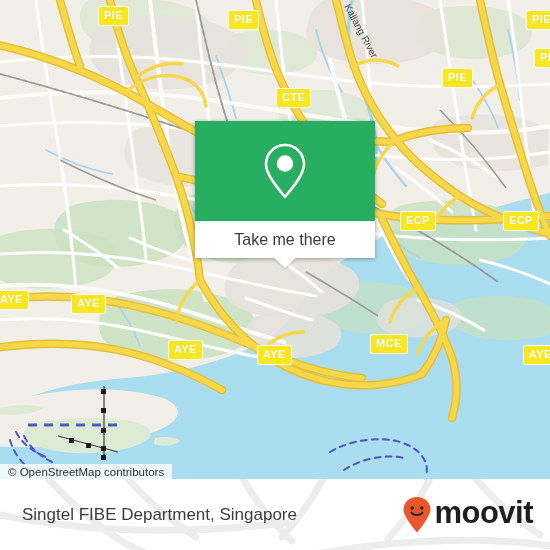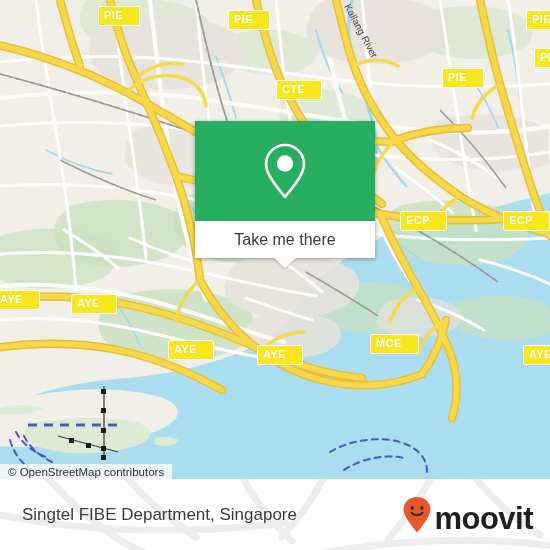--- a/index.html
+++ b/index.html
@@ -19,21 +19,21 @@
     position:absolute;
     background:#F8E71C;
     border:1.6px solid #ffffff;
     border-radius:2px;
     color:#ffffff;
     font-size:11px;
     font-weight:bold;
     letter-spacing:.4px;
     line-height:15px;
     height:15px;
-    padding:1px 16px 2px 5px;
+    padding:1px 5px 2px 5px;
     text-align:center;
     box-sizing:content-box;
     text-shadow:0 0 1px rgba(160,140,0,.25);
     font-family:"Liberation Sans", sans-serif;
   }
 
   
   .river-label{
     position:absolute;
     font-size:10px;
@@ -96,21 +96,21 @@
   }
   #footer-lines{position:absolute;left:0;top:0;}
   #footer-title{
     position:absolute;left:22px;top:50%;transform:translateY(-50%);
     font-size:17px;color:#3c3c3c;
     font-family:"Liberation Sans", sans-serif;
     white-space:nowrap;
   }
   #brand{
     position:absolute;right:17px;top:50%;transform:translateY(-50%);
-    display:flex;align-items:flex-end;gap:2px;
+    display:flex;align-items:flex-start;gap:2px;
   }
   #brand-word{
     font-size:31px;font-weight:bold;color:#1f1f1f;
     letter-spacing:-.5px;line-height:31px;
     font-family:"Liberation Sans", sans-serif;
   }
 </style>
 </head>
 <body>
 
@@ -304,21 +304,21 @@
         </g>
 
       </g>
     </svg>
 
     <div class="river-label" style="left:352px;top:2px;transform:rotate(62deg);transform-origin:0 0;">Kallang River</div>
 
     <div class="shield" style="left:98px;top:6px;">PIE</div>
     <div class="shield" style="left:228px;top:10px;">PIE</div>
     <div class="shield" style="left:526px;top:10px;">PIE</div>
-    <div class="shield" style="left:276px;top:80px;">CTE</div>
+    <div class="shield" style="left:276px;top:88px;">CTE</div>
     <div class="shield" style="left:442px;top:68px;">PIE</div>
     <div class="shield" style="left:534px;top:48px;">PIE</div>
     <div class="shield" style="left:400px;top:211px;">ECP</div>
     <div class="shield" style="left:503px;top:211px;">ECP</div>
     <div class="shield" style="left:-6px;top:290px;">AYE</div>
     <div class="shield" style="left:71px;top:294px;">AYE</div>
     <div class="shield" style="left:168px;top:340px;">AYE</div>
     <div class="shield" style="left:257px;top:345px;">AYE</div>
     <div class="shield" style="left:523px;top:345px;">AYE</div>
     <div class="shield" style="left:370px;top:334px;">MCE</div>

